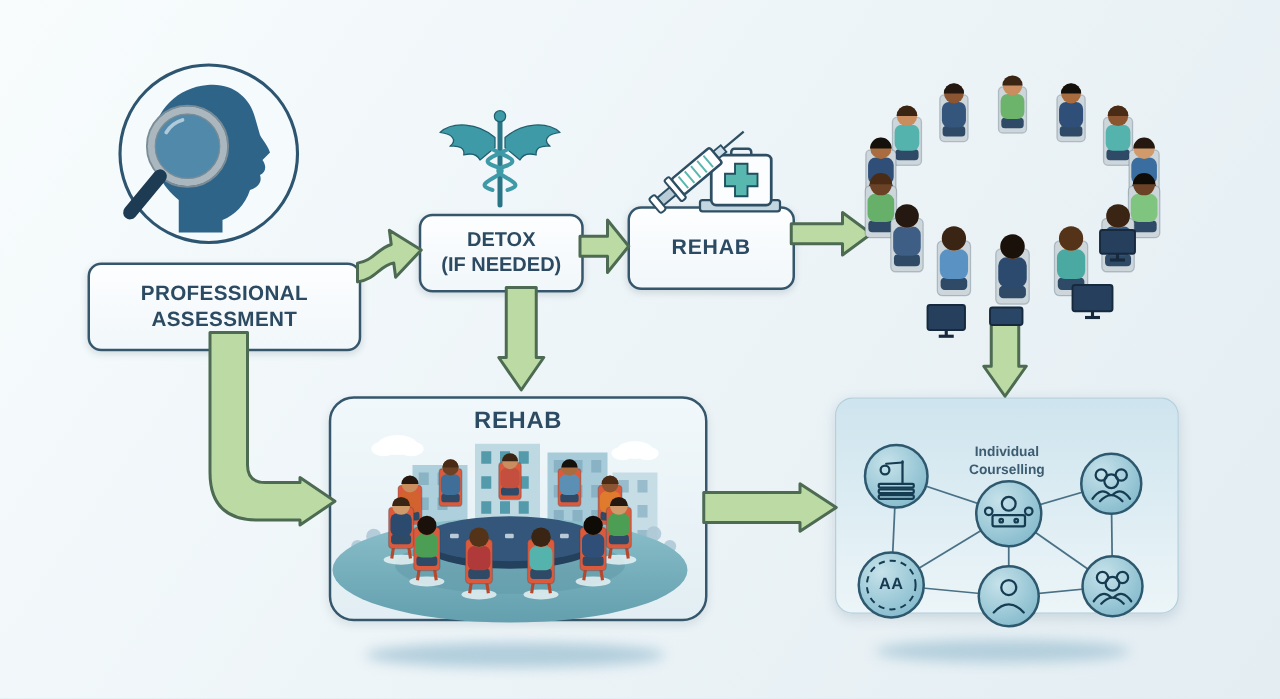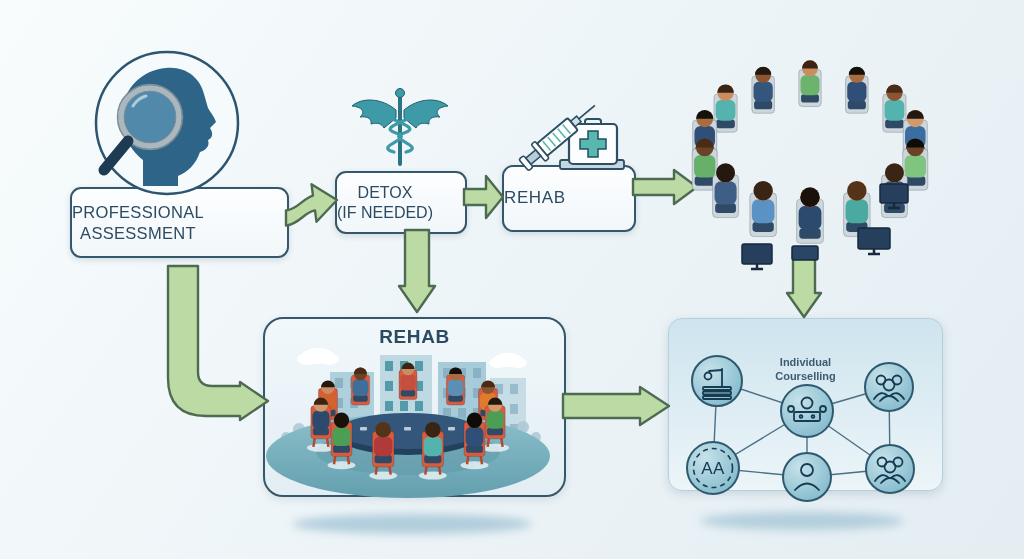--- a/index.html
+++ b/index.html
@@ -1,36 +1,36 @@
 <!DOCTYPE html>
 <html><head>
 <meta charset="utf-8">
 <style>
   html,body{margin:0;padding:0;background:#dfe9ee;}
   .canvas{position:relative;width:1024px;height:559px;overflow:hidden;
     font-family:"Liberation Sans",sans-serif;
     background:linear-gradient(125deg,#f8fcfd 0%,#eef5f8 45%,#e3edf2 100%);}
   #scene{position:absolute;left:0;top:0;z-index:2;pointer-events:none;}
   .box{position:absolute;z-index:1;background:linear-gradient(#fdfeff,#f1f7fa);
-    border:2.5px solid #35566b;border-radius:11px;display:flex;align-items:center;justify-content:flex-start;
-    text-align:center;font-weight:normal;color:#2c4b63;white-space:pre-line;line-height:1.22;
+    border:2.5px solid #35566b;border-radius:11px;display:flex;align-items:center;justify-content:center;
+    text-align:center;font-weight:bold;color:#2c4b63;white-space:pre-line;line-height:1.22;
     box-shadow:0 2px 6px rgba(40,70,90,.16);}
-  .box-assessment{left:70px;top:187px;width:215px;height:67px;font-size:16.5px;letter-spacing:.3px;}
+  .box-assessment{left:70px;top:210px;width:215px;height:67px;font-size:16.5px;letter-spacing:.3px;}
   .box-detox{left:335px;top:171px;width:128px;height:59px;font-size:16px;}
   .box-rehab{left:502px;top:165px;width:130px;height:63px;font-size:17px;letter-spacing:.6px;}
   .panel{position:absolute;z-index:1;}
   .panel-rehab{left:263px;top:317px;width:299px;height:176px;border:2.5px solid #35566b;border-radius:20px;
     background:linear-gradient(#f1f8fb,#e2eef3);box-shadow:0 3px 8px rgba(40,70,90,.12);}
   .panel-aftercare{left:668px;top:318px;width:273px;height:171px;border:1.5px solid #b5cfdb;border-radius:14px;
     background:linear-gradient(#cee4ee,#ecf5f8);box-shadow:0 3px 10px rgba(60,95,115,.18);}
   .panel-title{margin-top:7px;text-align:center;font-weight:bold;font-size:19px;color:#2c4b63;letter-spacing:.6px;}
   .center-label{position:absolute;left:0;right:0;top:36px;text-align:center;font-size:11px;font-weight:600;
     color:#3c5c72;line-height:1.3;white-space:pre-line;}
   .aa-label{position:absolute;z-index:3;left:691px;top:459px;width:44px;text-align:center;
-    font-size:17px;font-weight:normal;color:#15394f;letter-spacing:.5px;}
+    font-size:13px;font-weight:bold;color:#15394f;letter-spacing:.5px;}
 </style>
 </head>
 <body>
 
 <div class="canvas">
 
   <div class="box box-assessment">
     <span>PROFESSIONAL
 ASSESSMENT</span>
   </div>

